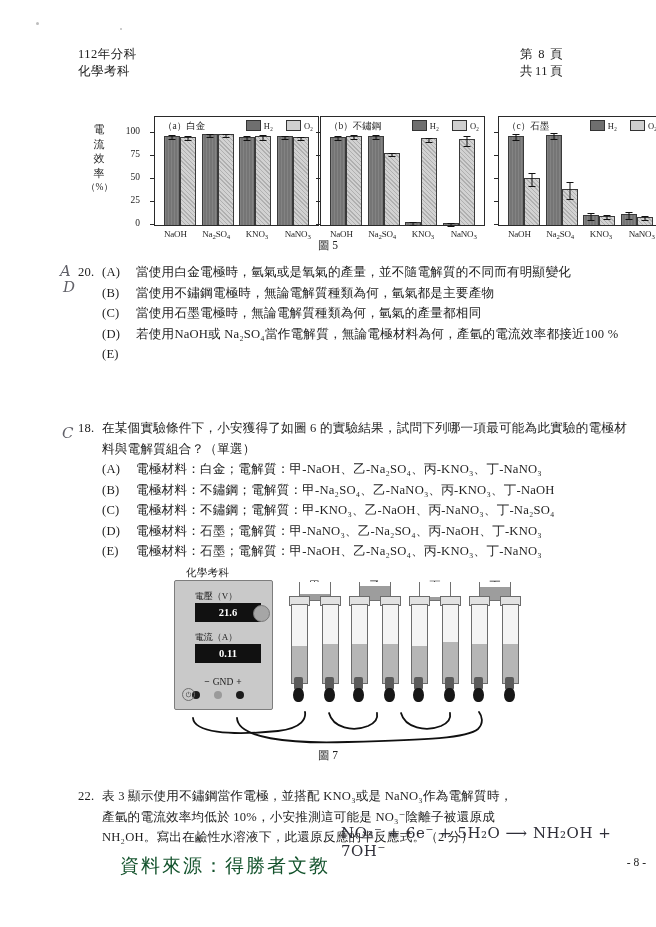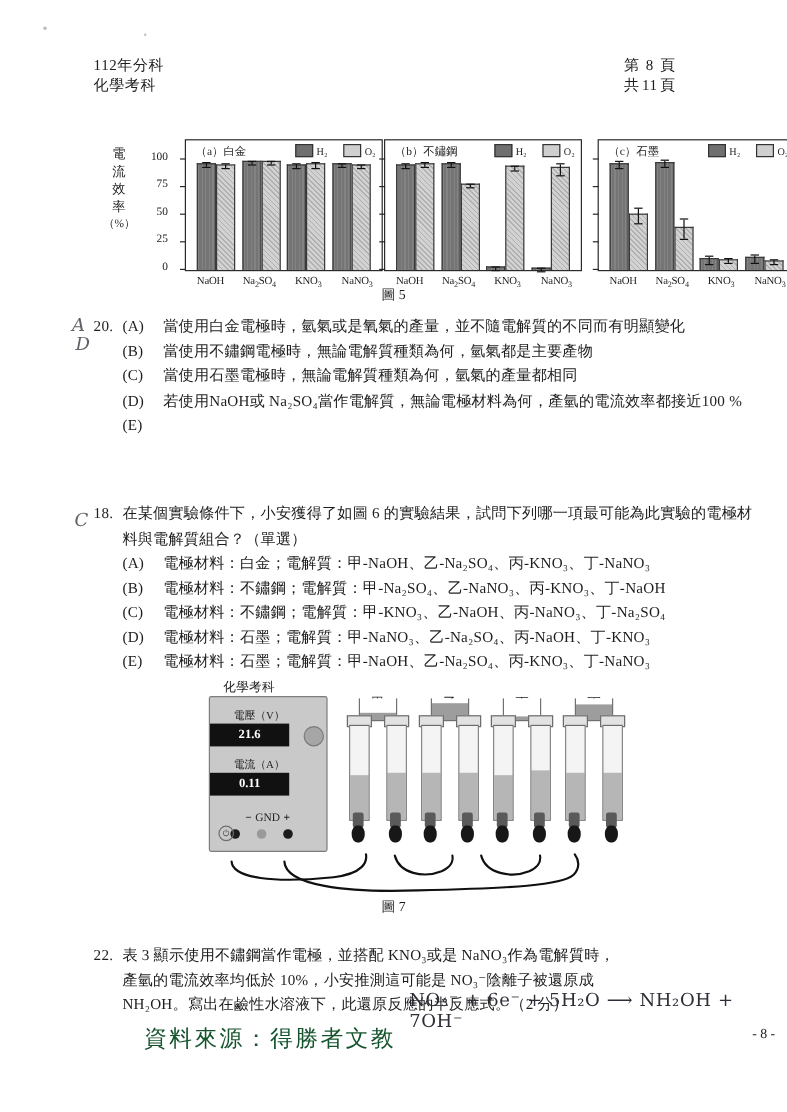--- a/index.html
+++ b/index.html
@@ -57,21 +57,21 @@
 
   
   .hw{position:absolute;font-family:"DejaVu Serif",serif;color:#3c3c46;
       font-style:italic;opacity:.82;}
 
   
   .fig6{position:absolute;left:168px;top:566px;width:340px;height:180px;}
   .psu-label{position:absolute;left:18px;top:0px;font-size:10.5px;letter-spacing:.3px;}
   .psu{position:absolute;left:6px;top:14px;width:97px;height:128px;background:#c9c9c9;border:1px solid #7d7d7d;border-radius:2px;}
   .psu-row{position:absolute;left:8px;width:66px;font-size:9px;text-align:center;}
-  .psu-disp{position:absolute;left:0;width:66px;height:19px;background:#111;color:#fff;
+  .psu-disp{position:absolute;left:20px;width:66px;height:19px;background:#111;color:#fff;
             display:flex;align-items:center;justify-content:center;font-size:10.5px;font-weight:bold;}
   .knob{position:absolute;width:15px;height:15px;border-radius:50%;background:#a6a6a6;border:1px solid #7a7a7a;}
   .term-row{position:absolute;left:8px;bottom:22px;width:80px;font-size:9.5px;display:flex;align-items:center;justify-content:center;gap:3px;}
   .jack{position:absolute;width:8px;height:8px;border-radius:50%;background:#1c1c1c;}
   .jack.grey{background:#9a9a9a;}
   .pwr{position:absolute;left:7px;bottom:8px;width:11px;height:11px;border-radius:50%;border:1px solid #6f6f6f;color:#444;font-size:7px;
        display:flex;align-items:center;justify-content:center;}
   .cell{position:absolute;top:14px;width:62px;height:126px;}
   .cell-name{position:absolute;top:-2px;left:0;width:62px;text-align:center;font-size:11px;}
   .tube{position:absolute;top:24px;width:15px;height:78px;border:1px solid #6c6c6c;background:#efefef;}

